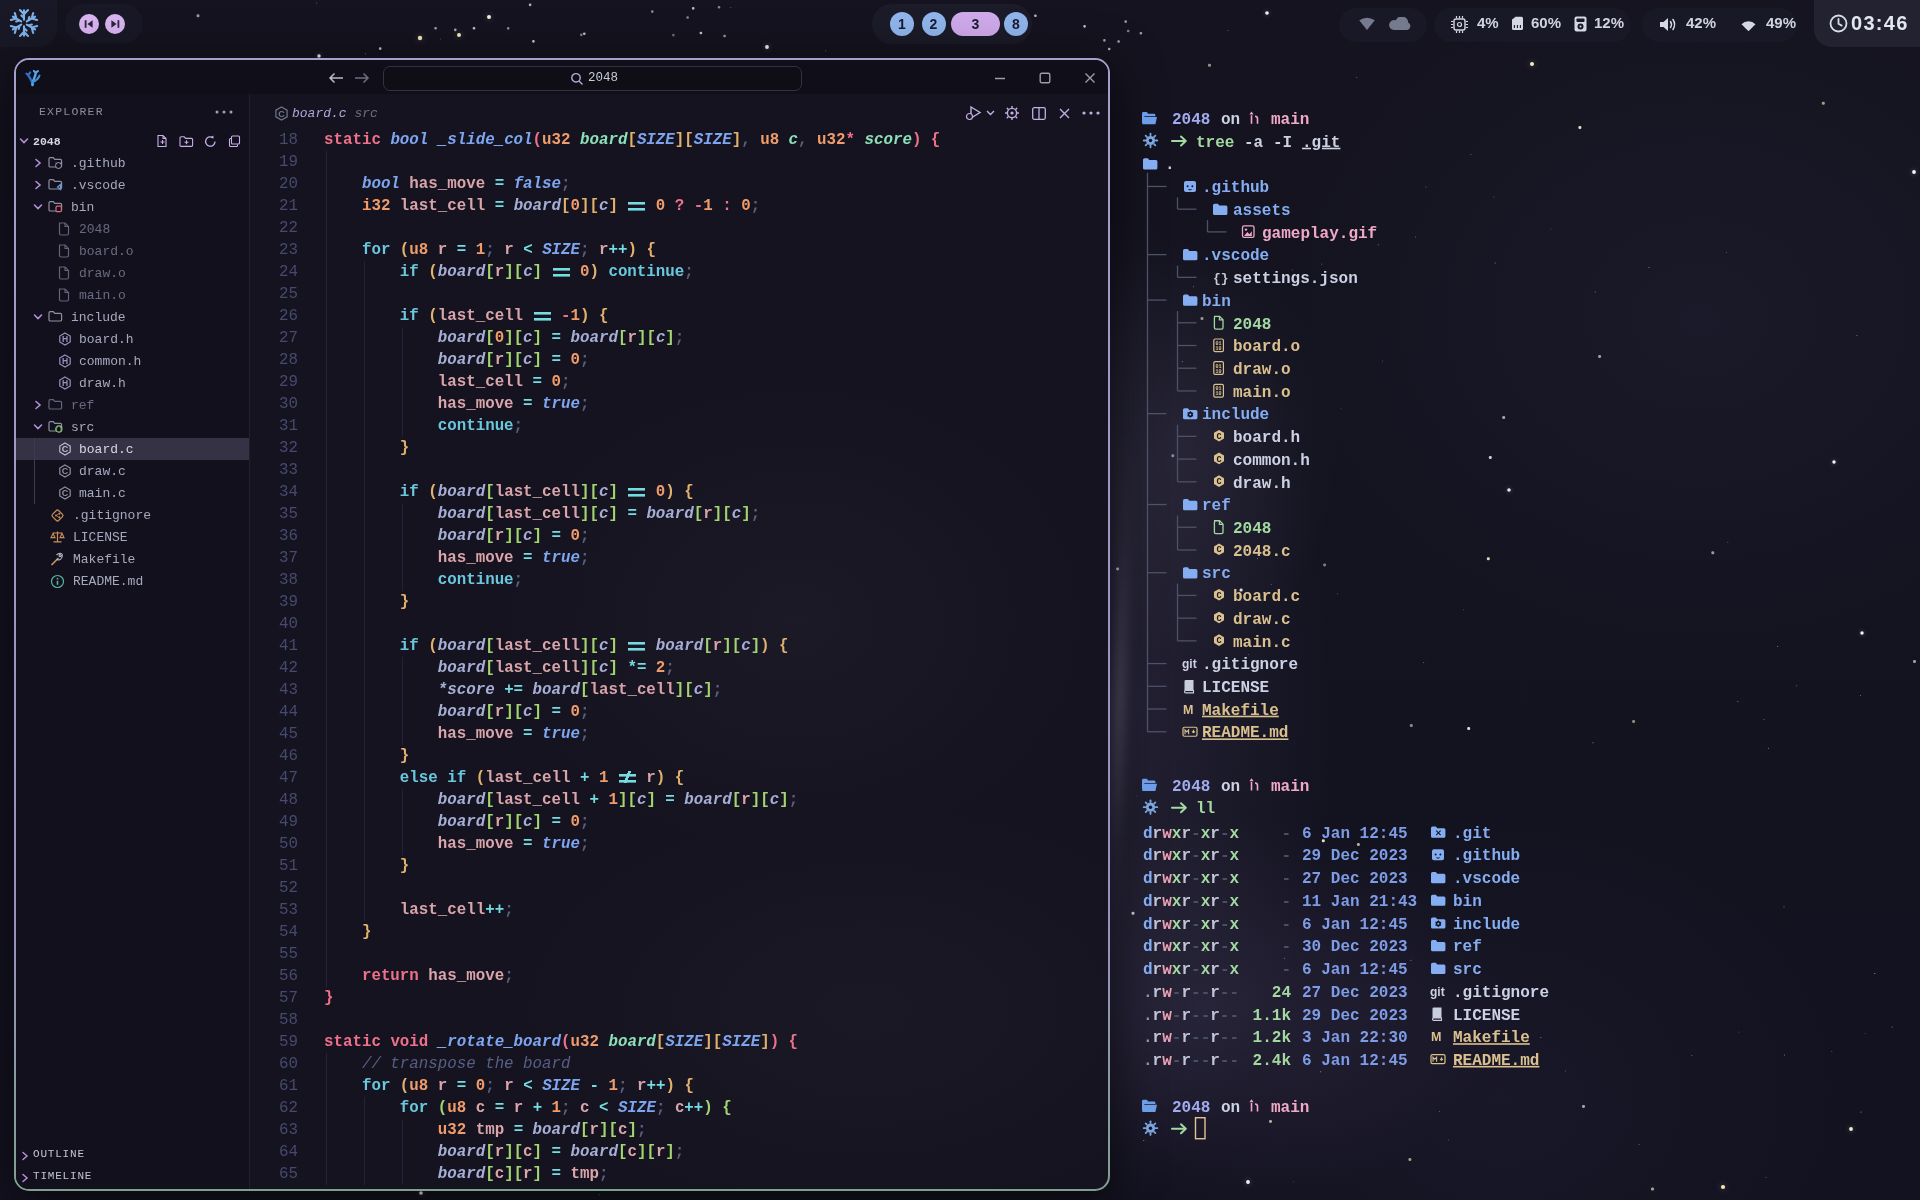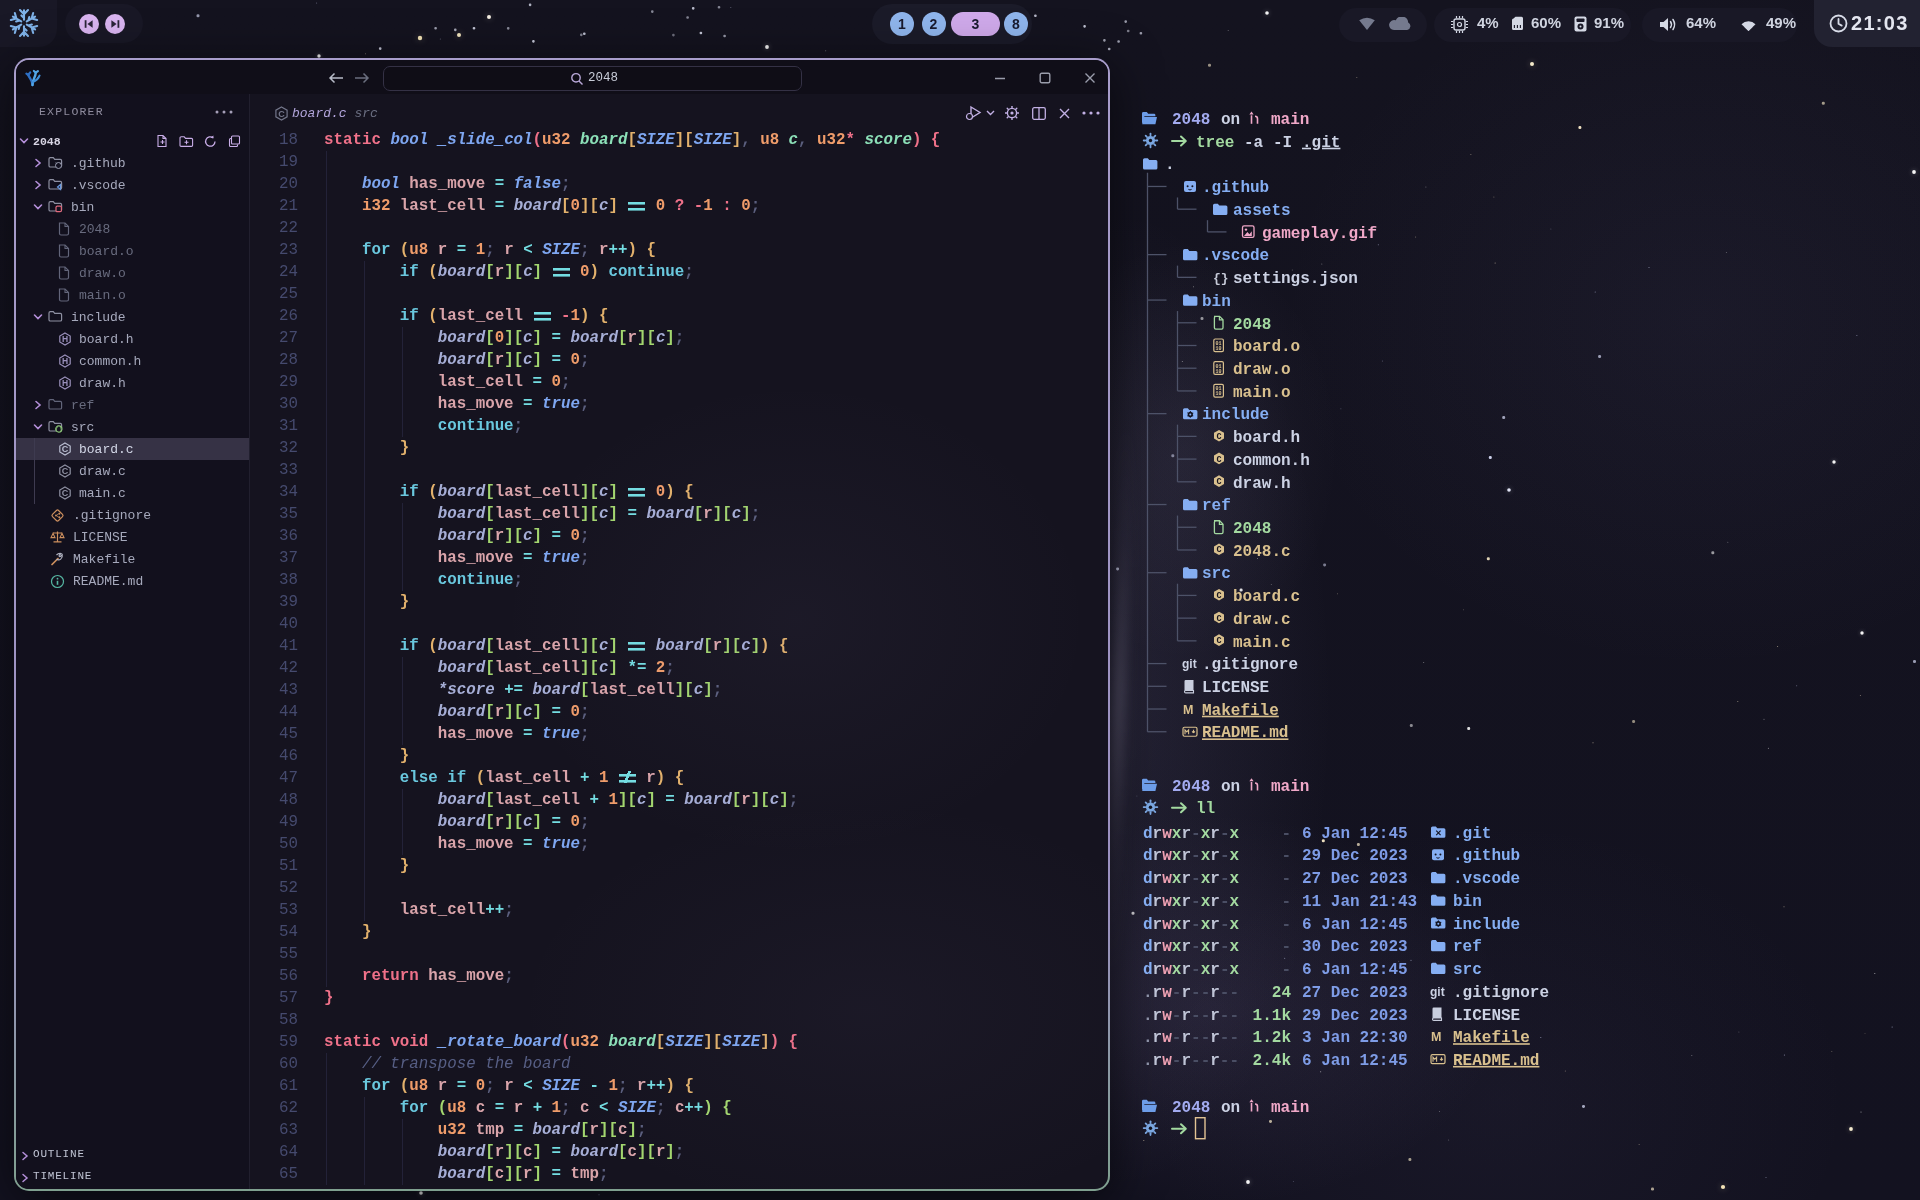--- a/index.html
+++ b/index.html
@@ -122,38 +122,38 @@
     <path d="M1 4 q0-1.5 1.5-1.5 l2-1.7 h6 q1.5 0 1.5 1.5 v10.2 q0 1.5-1.5 1.5 h-8 q-1.5 0-1.5-1.5 z" fill="#d4d8e4"></path>
     <path d="M3.4 9 v3 M6.4 9 v3 M9.4 9 v3" stroke="#191826" stroke-width="1.1"></path>
   </svg>
 <div class="stt" style="left:1531px">60%</div>
 <svg width="13" height="16" viewBox="0 0 13 16" style="position:absolute;left:1574px;top:16px">
     <rect x="0.5" y="0.5" width="12" height="15" rx="2" fill="#d4d8e4"></rect>
     <circle cx="6.5" cy="10.5" r="3" fill="#191826"></circle>
     <circle cx="6.5" cy="10.5" r="1" fill="#d4d8e4"></circle>
     <rect x="2.5" y="2.5" width="8" height="3.5" rx="0.8" fill="#191826"></rect>
   </svg>
-<div class="stt" style="left:1594px">91%</div>
+<div class="stt" style="left:1594px">12%</div>
 <div style="position:absolute;left:1642px;top:7.5px;width:155px;height:34px;background:#191826;border-radius:17px"></div>
 <svg width="20" height="17" viewBox="0 0 20 17" style="position:absolute;left:1659px;top:15.5px">
     <path d="M1 6 h3.5 L9 2 v13 L4.5 11 H1 z" fill="#d4d8e4"></path>
     <path d="M11.5 5.5 q2 3 0 6 M14 3.5 q3.2 5 0 10" stroke="#d4d8e4" stroke-width="1.5" fill="none" stroke-linecap="round"></path>
   </svg>
-<div class="stt" style="left:1686px">64%</div>
+<div class="stt" style="left:1686px">42%</div>
 <svg width="19" height="15" viewBox="0 0 19 15" style="position:absolute;left:1739px;top:16.5px">
     <path d="M9.5 14 L2.5 7.2 a10 10 0 0 1 14 0 z" fill="#d4d8e4"></path>
     <path d="M9.5 14 L5.2 9.8 a6.2 6.2 0 0 1 8.6 0 z" fill="#d4d8e4"></path>
   </svg>
 <div class="stt" style="left:1766px">49%</div>
 <div style="position:absolute;left:1814px;top:0;width:106px;height:47px;background:#222231;border-radius:0 0 0 18px"></div>
 <svg width="19" height="19" viewBox="0 0 19 19" style="position:absolute;left:1829px;top:14px">
     <circle cx="9.5" cy="9.5" r="8" stroke="#d8dce8" fill="none" stroke-width="1.8"></circle>
     <path d="M9.5 5 v4.8 l3.2 1.8" stroke="#d8dce8" stroke-width="1.8" fill="none" stroke-linecap="round"></path>
   </svg>
-<div style="position:absolute;left:1851px;top:12px;font:700 20px 'Liberation Sans',sans-serif;color:#e4e6f0;letter-spacing:1.3px">21:03</div>
+<div style="position:absolute;left:1851px;top:12px;font:700 20px 'Liberation Sans',sans-serif;color:#e4e6f0;letter-spacing:1.3px">03:46</div>
 <div class="winb">
     <div class="win">
 <div style="position:absolute;left:0;top:0;width:1092px;height:34px;background:#100e18"></div>
 <svg width="20" height="20" viewBox="0 0 20 20" style="position:absolute;left:7px;top:8px">
 <g fill="none" stroke-linecap="round">
 <path d="M9.5 17 C9.5 12 6.8 11 5.3 7" stroke="#2e6fc4" stroke-width="2.4"></path>
 <path d="M5.3 7 L3.4 5.6 M5.3 7 L7.2 4.4" stroke="#2e6fc4" stroke-width="2.2"></path>
 <path d="M9.5 17 C9.5 11 12.3 10 12.8 4.6" stroke="#53a7e8" stroke-width="2.4"></path>
 <path d="M12.8 4.6 L10.9 3 M12.8 4.6 L14.9 3.1" stroke="#53a7e8" stroke-width="2.2"></path>
 <path d="M9.7 14.2 C11.5 12.6 13.8 12.9 15.3 9.8" stroke="#3f8ed8" stroke-width="2.2"></path>

